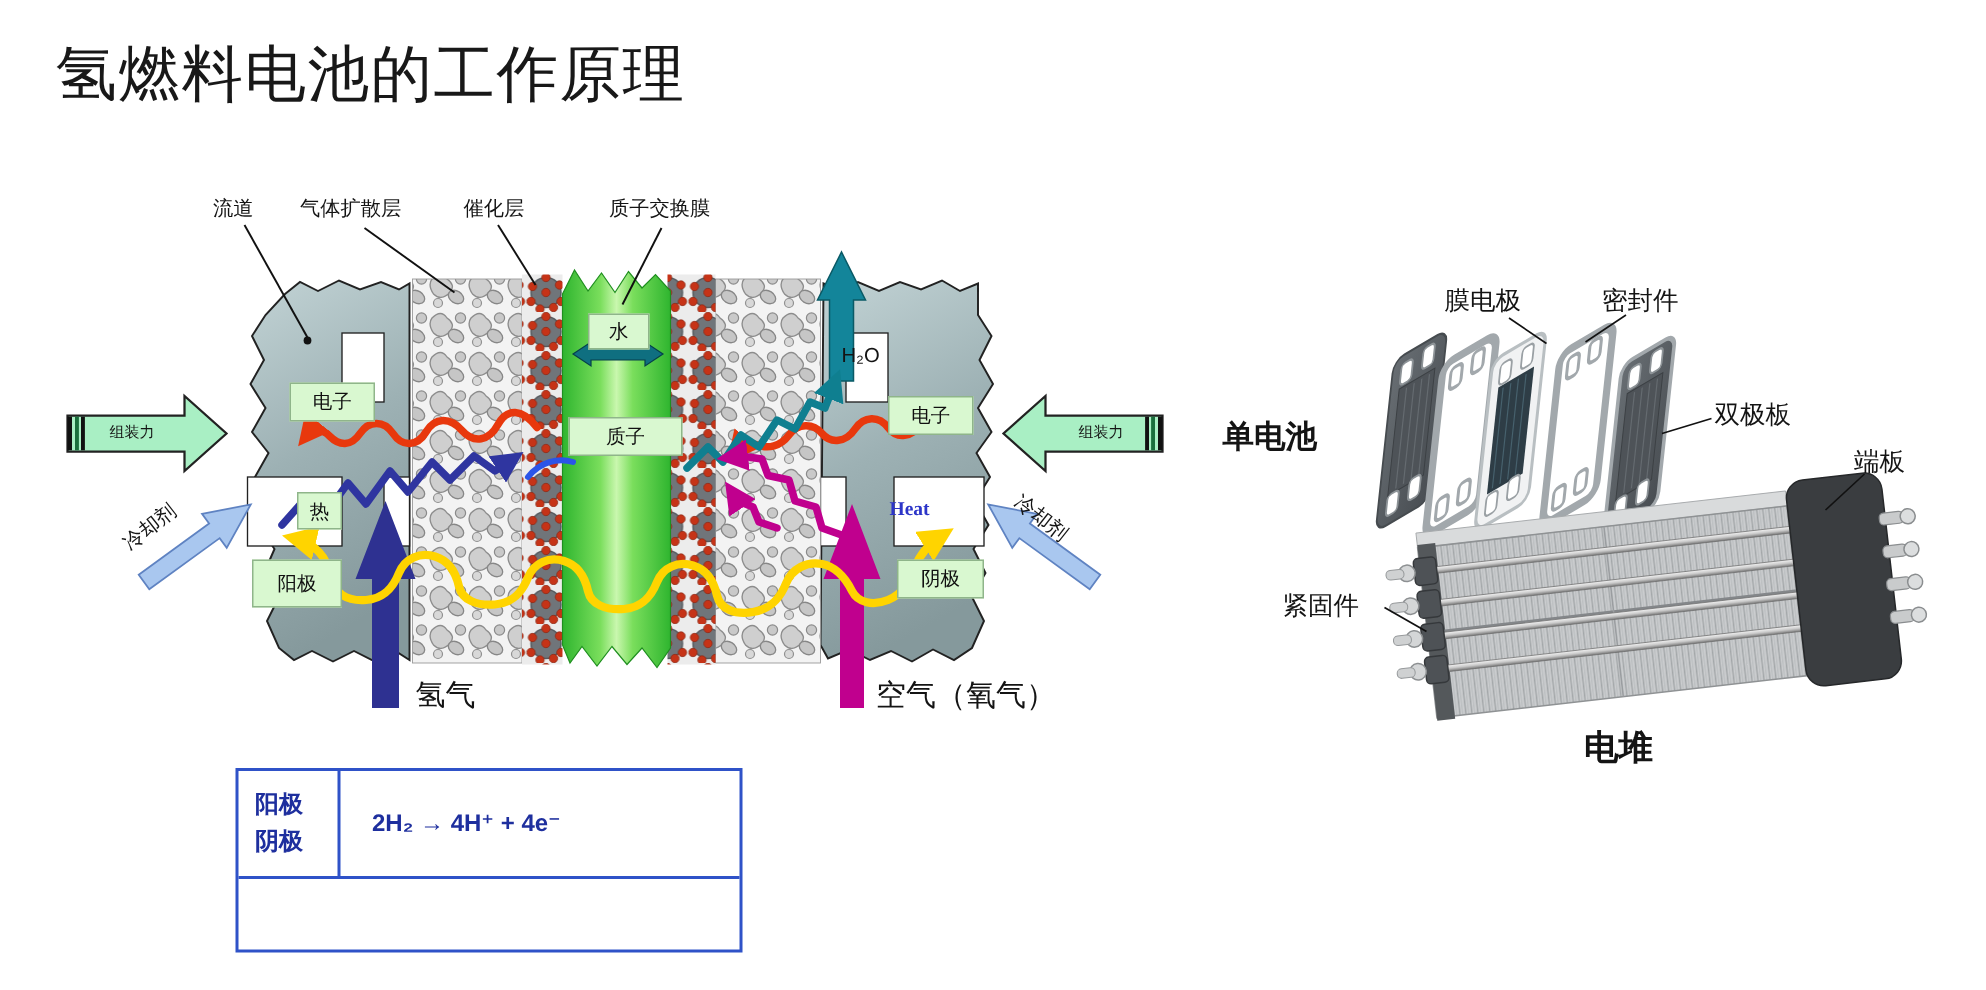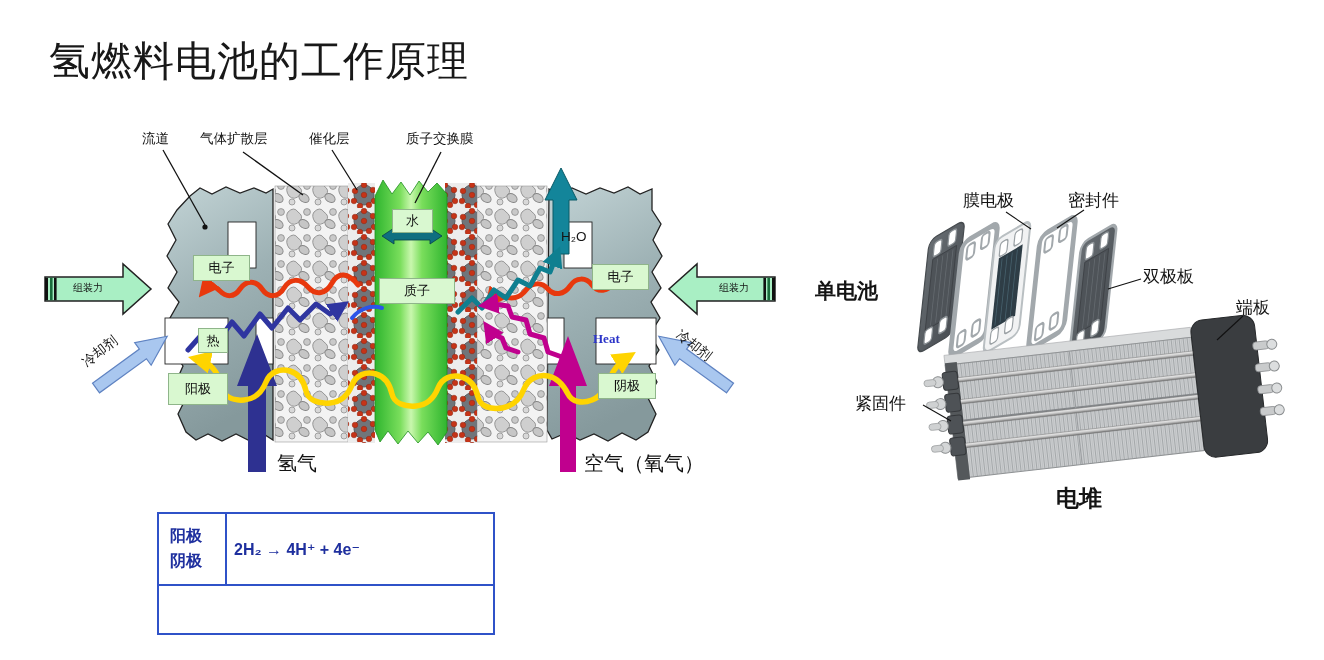--- a/index.html
+++ b/index.html
@@ -1,20 +1,20 @@
 <!DOCTYPE html>
 <html><head>
 <meta charset="utf-8">
 <style>
   html,body{margin:0;padding:0;}
   body{width:1324px;height:660px;position:relative;background:#ffffff;overflow:hidden;
        font-family:"Liberation Sans","DejaVu Sans",sans-serif;}
   .stage{position:absolute;inset:0;}
   svg.art{position:absolute;left:0;top:0;}
-  h1.title{position:absolute;left:33px;top:18px;margin:16px;font-size:41px;font-weight:300;
+  h1.title{position:absolute;left:33px;top:18px;margin:4px;font-size:41px;font-weight:300;
            letter-spacing:1px;color:#181818;}
   .lbl{position:absolute;white-space:nowrap;color:#141414;font-size:13.5px;}
   .lbl.mid{font-size:10px;}
   .lbl.gas{font-size:20px;}
   .lbl.stk{font-size:17px;}
   .lbl.big{font-size:21px;font-weight:bold;}
   .lbl.heat{font-weight:bold;color:#2c35c8;font-family:Liberation Serif, serif;
             font-size:13px;}
   .rotl{transform:rotate(-38deg);transform-origin:left center;}
   .rotr{transform:rotate(38deg);transform-origin:left center;}
@@ -22,21 +22,21 @@
         align-items:center;justify-content:center;font-size:13px;color:#101010;
         box-sizing:border-box;}
   
   .rx{position:absolute;left:157px;top:512px;width:338px;height:123px;
       border:2.5px solid #2f52c8;box-sizing:border-box;color:#1e2f9e;font-weight:bold;}
   .rx-row{display:flex;box-sizing:border-box;}
   .rx-r1{height:72px;border-bottom:2.5px solid #2f52c8;}
   .rx-r2{height:46px;}
   .rx-c1{width:68px;border-right:2.5px solid #2f52c8;display:flex;flex-direction:column;
          justify-content:center;padding-left:11px;box-sizing:border-box;gap:4px;font-size:16px;}
-  .rx-c2{flex:1;display:flex;flex-direction:column;justify-content:center;padding-left:7px;
+  .rx-c2{flex:1;display:flex;flex-direction:column;justify-content:center;padding-left:21px;
          gap:4px;font-size:16px;}
 </style>
 </head>
 <body>
 
 <div class="stage">
 
 <svg class="art" width="1324" height="660" viewBox="0 0 1324 660">
   <defs>
     <linearGradient id="plateG" x1="0" y1="0" x2="0.25" y2="1">

